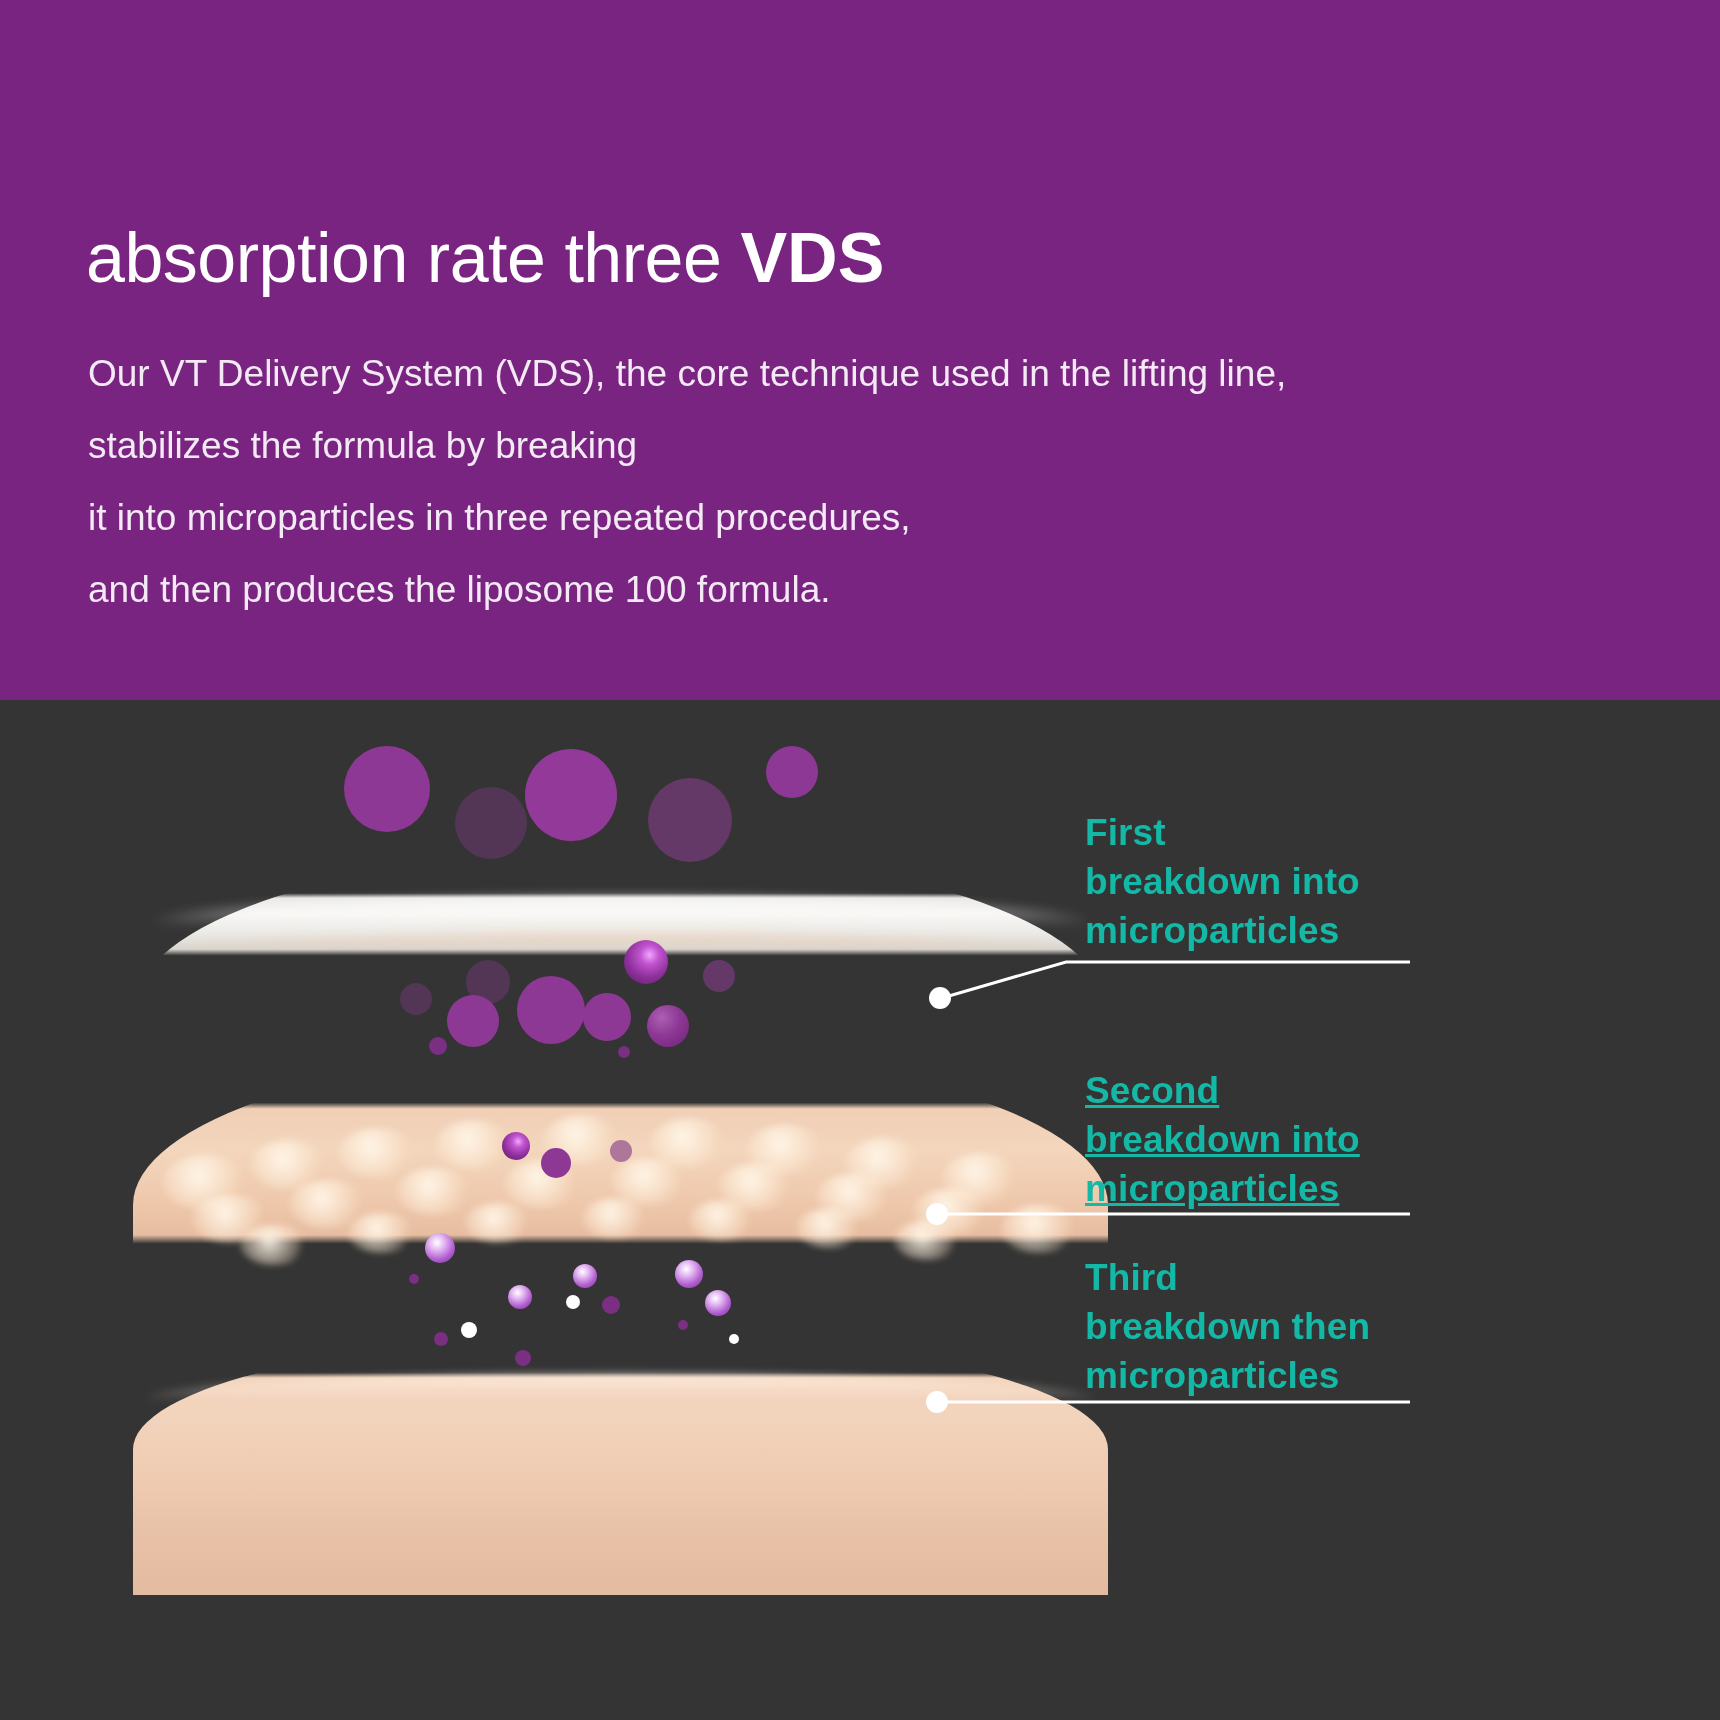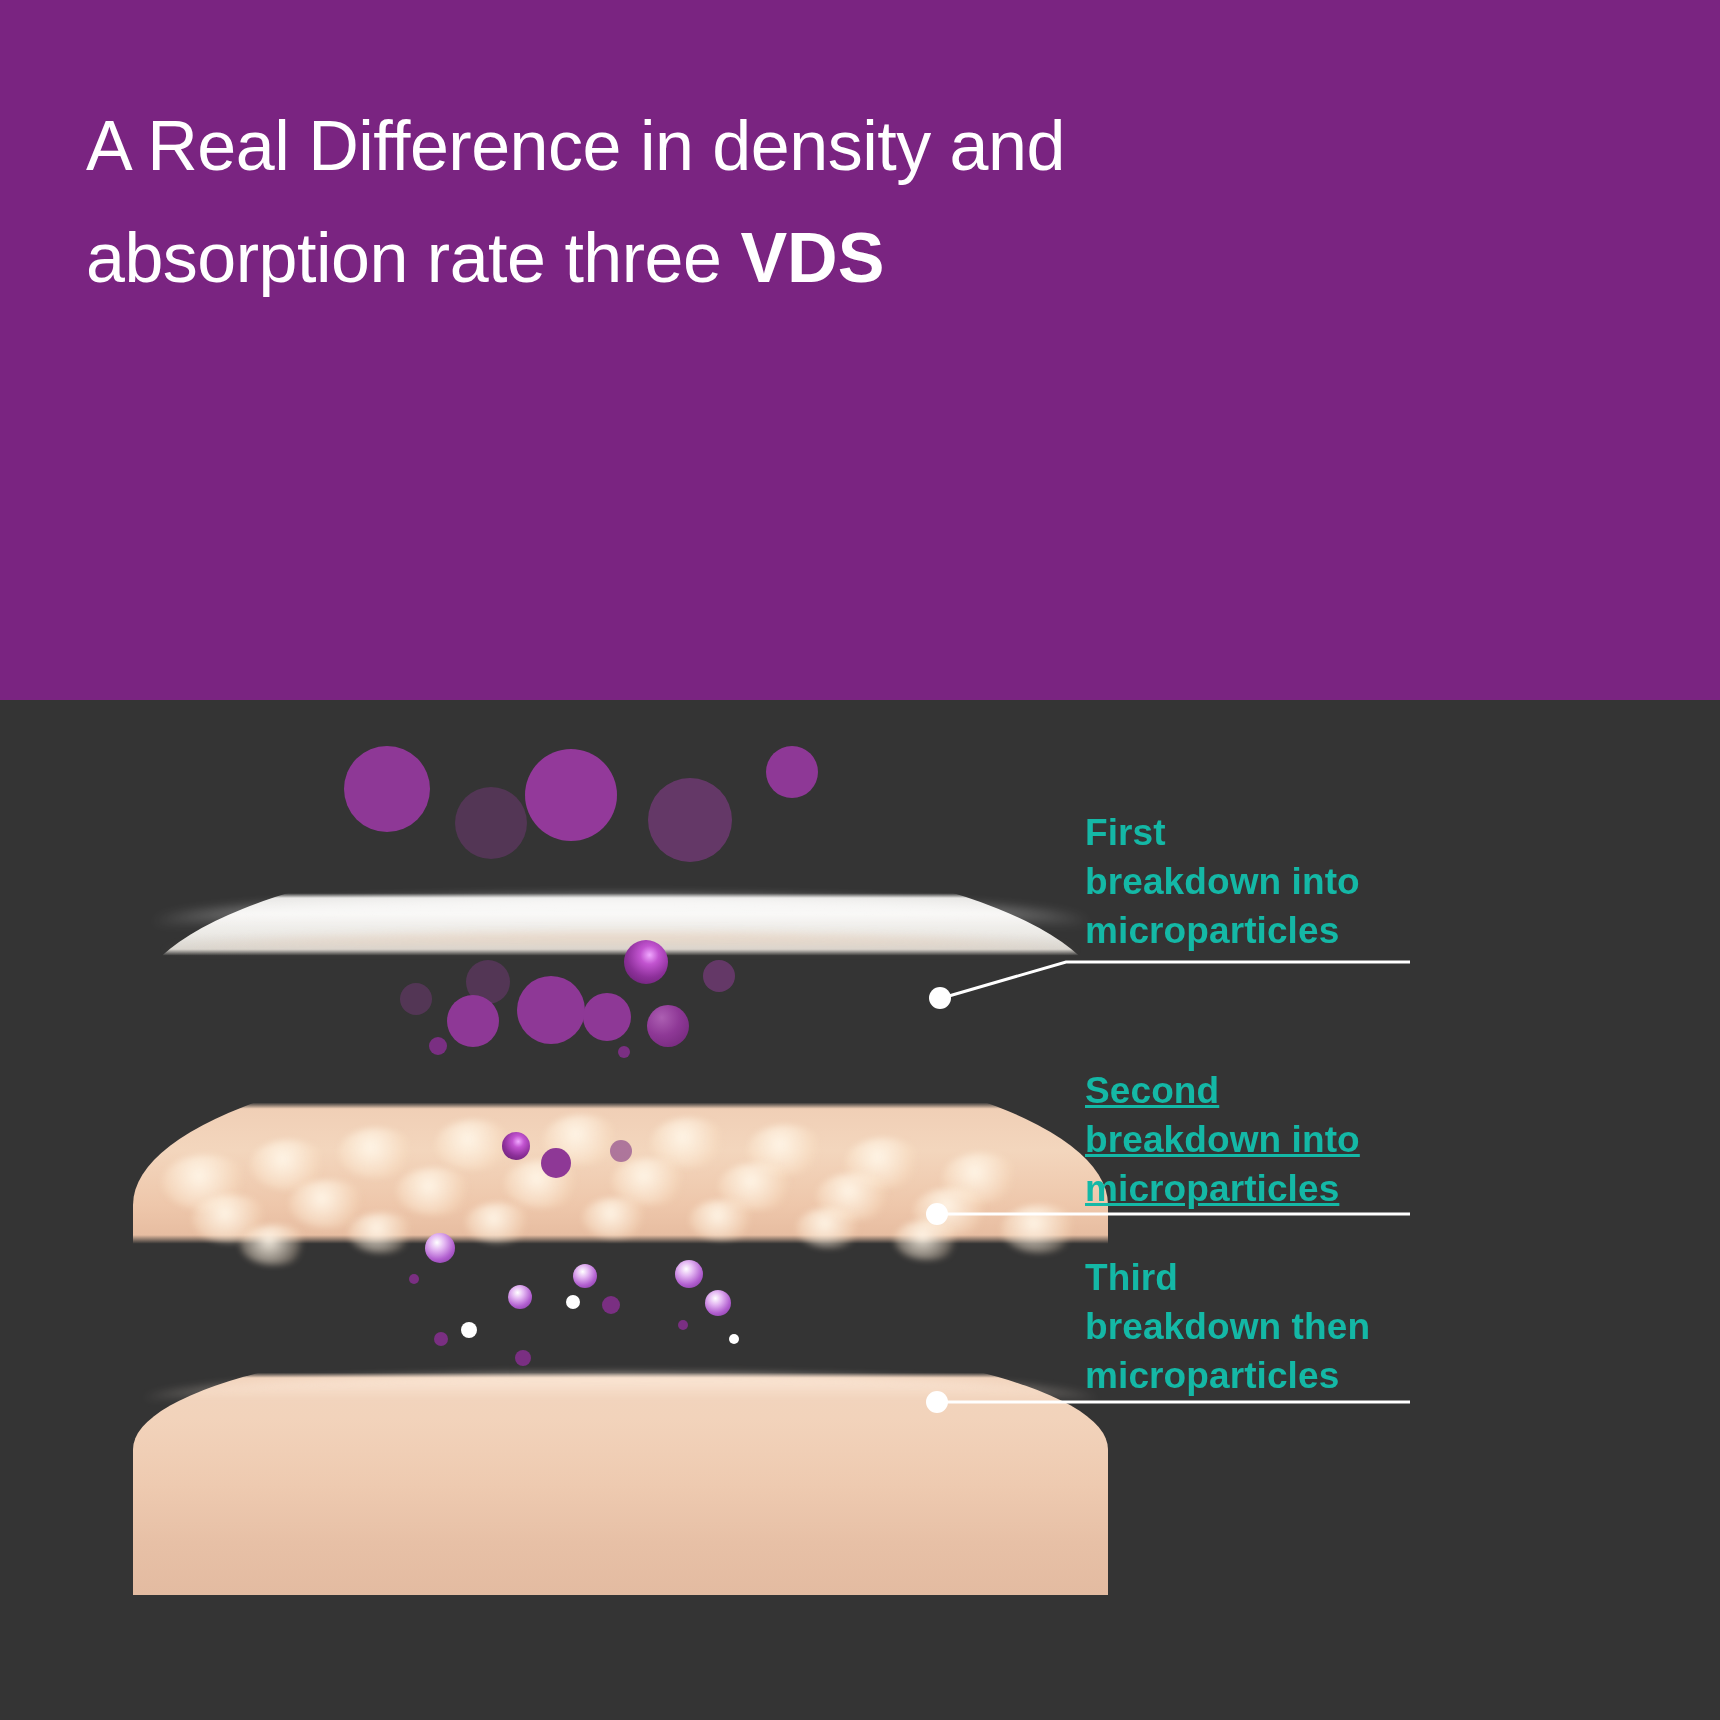--- a/index.html
+++ b/index.html
@@ -222,22 +222,26 @@
     height: 1020px;
     pointer-events: none;
   }
 </style>
 </head>
 <body>
 
 <div id="page">
 
   <div class="hero">
-    <div class="hero-title"><span>A Real Difference in density and</span><br><span>absorption rate three </span><span class="vds">VDS</span></div>
-
+    <div class="hero-title"><br><span>absorption rate three </span><span class="vds">VDS</span></div>
+
+    <div class="hero-body">Our VT Delivery System (VDS), the core technique used in the lifting line,
+stabilizes the formula by breaking
+it into microparticles in three repeated procedures,
+and then produces the liposome 100 formula.</div>
   </div>
 
   <div class="diagram">
 
     <div class="layer layer-1">
       <div class="band"></div>
       <div class="sheen"></div>
       <div class="warm"></div>
     </div>
 

